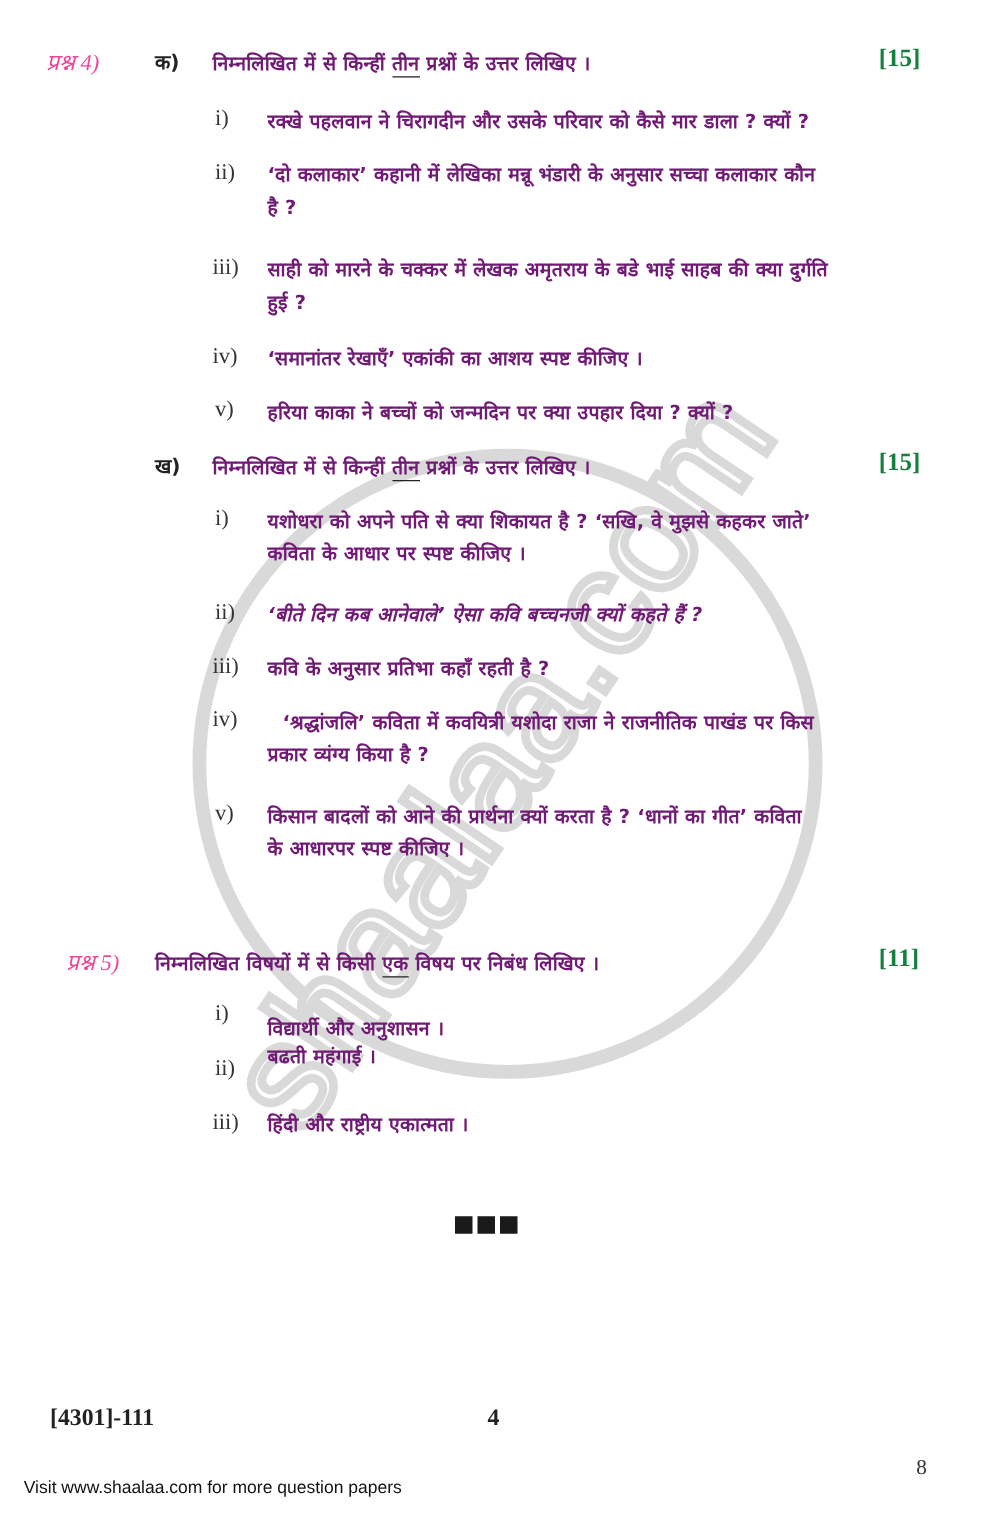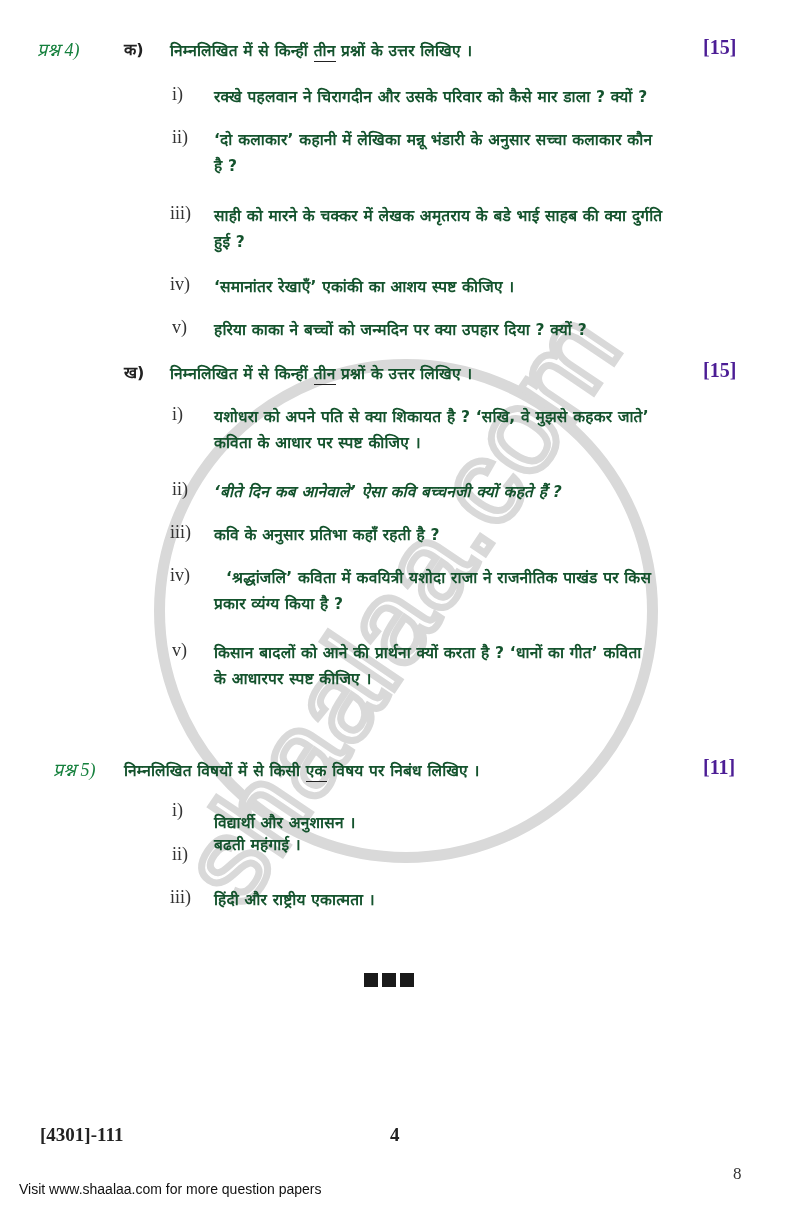--- a/index.html
+++ b/index.html
@@ -2,25 +2,25 @@
 <html><head>
   <meta charset="utf-8">
   <style>
     html, body { margin: 0; padding: 0; }
     body {
       width: 800px; height: 1219px; position: relative; overflow: hidden;
       background: #ffffff; color: #1a1a1a;
       font-family: "Liberation Serif", "DejaVu Serif", serif;
     }
     .abs { position: absolute; white-space: nowrap; }
-    .hi { font-family: "DejaVu Sans", sans-serif; font-size: 15.5px; font-weight: bold; color: #14532d; letter-spacing: 0.2px; }
-    .qlabel { font-family: "Liberation Serif", serif; font-style: italic; font-size: 18px; color: #15803d; }
+    .hi { font-family: "DejaVu Sans", sans-serif; font-size: 15.5px; font-weight: bold; color: #701a75; letter-spacing: 0.2px; }
+    .qlabel { font-family: "Liberation Serif", serif; font-style: italic; font-size: 18px; color: #ec4899; }
     .sub { font-family: "DejaVu Sans", sans-serif; font-size: 16px; font-weight: bold; color: #222; }
     .roman { font-family: "Liberation Serif", serif; font-size: 18px; color: #333; }
-    .marks { font-family: "Liberation Serif", serif; font-size: 20px; font-weight: bold; color: #4c1d95; }
+    .marks { font-family: "Liberation Serif", serif; font-size: 20px; font-weight: bold; color: #15803d; }
     .u { border-bottom: 1.5px solid #222; padding-bottom: 1px; }
     .watermark-circle {
       position: absolute; left: 154px; top: 359px; width: 482px; height: 482px;
       border: 11px solid #d9d9d9; border-radius: 50%; z-index: 0;
     }
     .watermark-text {
       position: absolute; left: 400px; top: 606px; z-index: 0;
       transform: translate(-50%, -50%) rotate(-56deg);
       font-family: "Liberation Sans", sans-serif; font-size: 118px; letter-spacing: 1px;
       color: #ffffff; -webkit-text-stroke: 7px #d9d9d9; white-space: nowrap;

